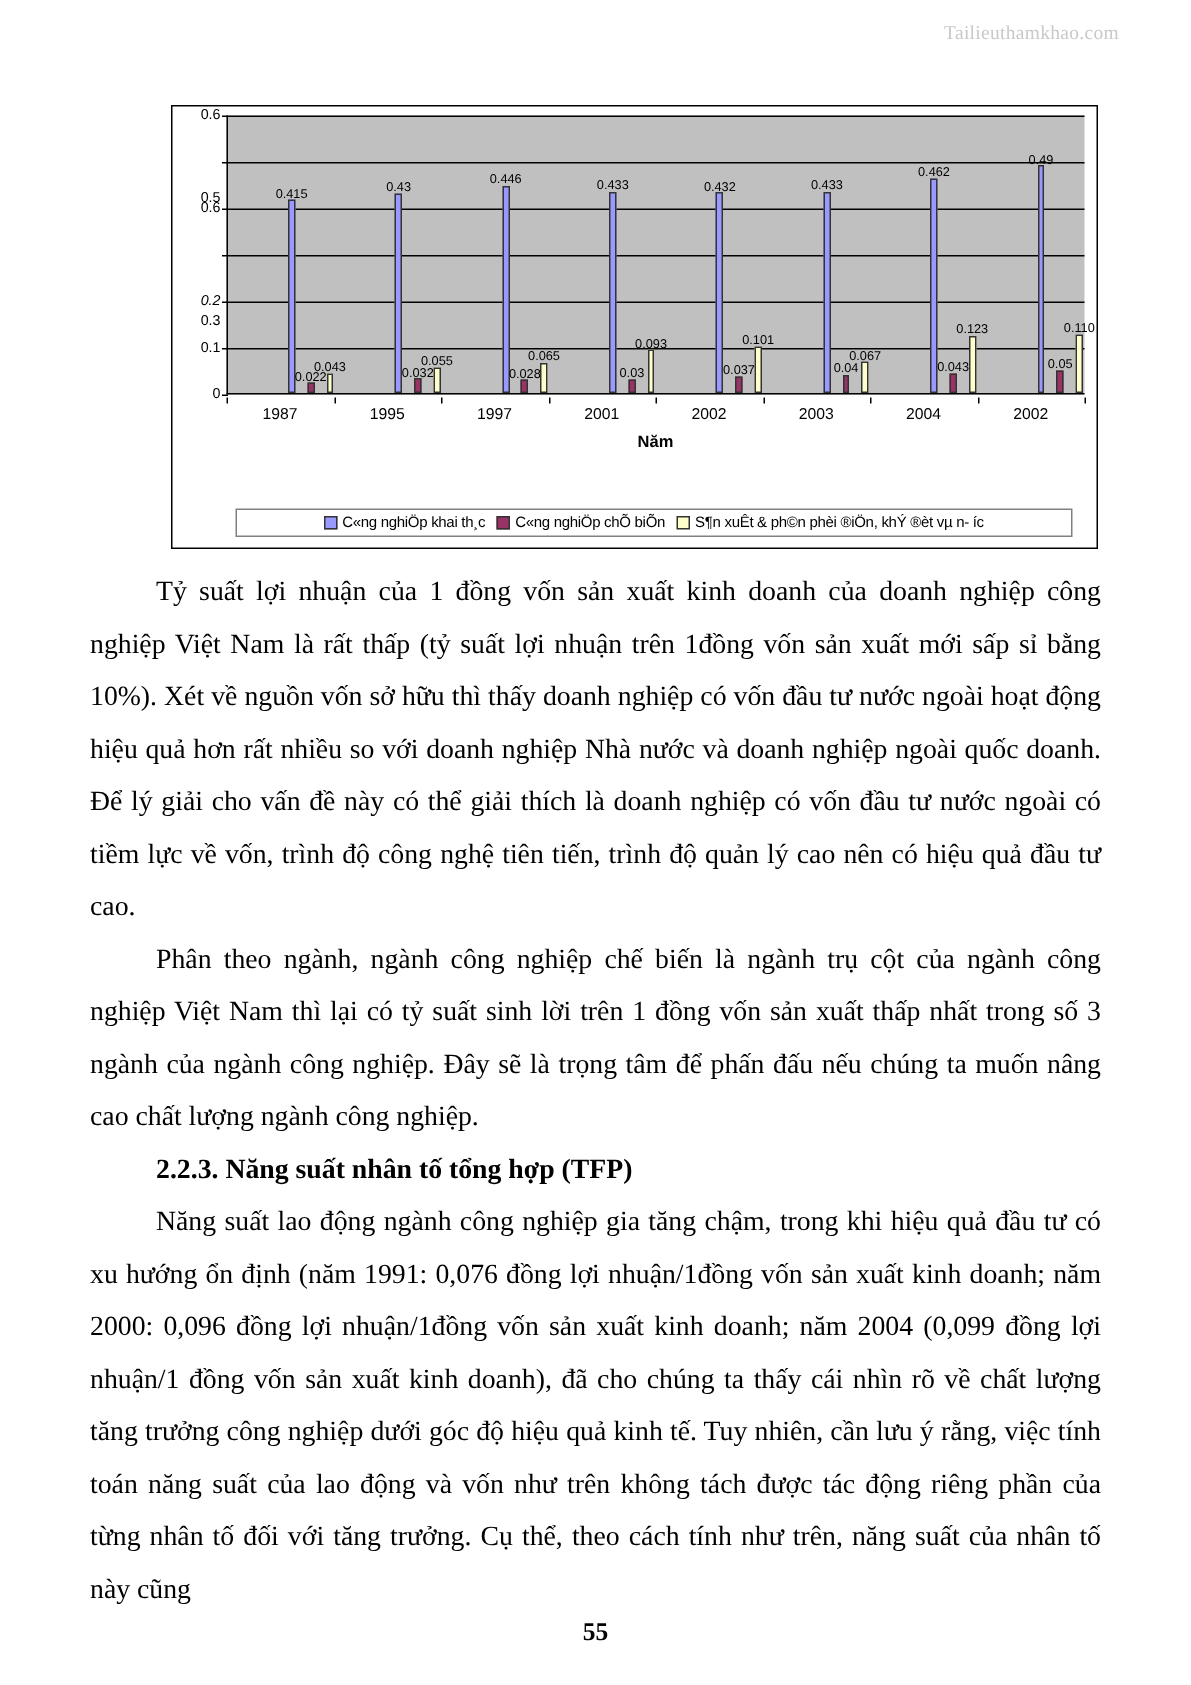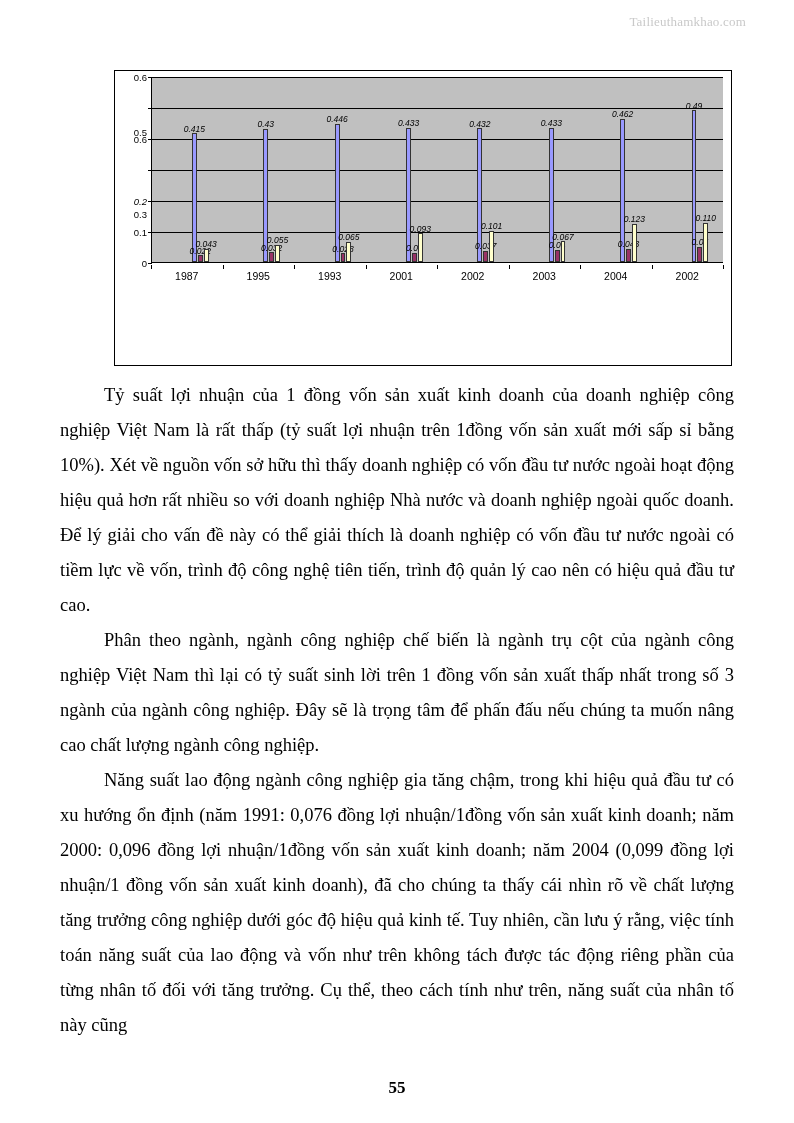--- a/index.html
+++ b/index.html
@@ -102,23 +102,22 @@
     right: 0;
     bottom: 0;
     top: 0;
     display: flex;
   }
   .group {
     flex: 1 1 0;
     position: relative;
     display: flex;
     align-items: flex-end;
-    justify-content: flex-start;
+    justify-content: space-between;
     padding-left: 7%;
-    font-style: italic;
   }
   .bar {
     width: 15.5%;
     margin-right: 1px;
     border: 1px solid #333333;
     box-sizing: border-box;
     position: relative;
   }
   .bar.s0 { background: #9999ff; }
   .bar.s1 { background: #993366; }
@@ -366,40 +365,56 @@
                 <span class="bar-label">0.110</span>
               </div>
             </div>
           </div>
       </div>
     </div>
 
     <div id="x-axis">
         <div class="x-cat">1987</div>
         <div class="x-cat">1995</div>
-        <div class="x-cat">1993</div>
+        <div class="x-cat">1997</div>
         <div class="x-cat">2001</div>
         <div class="x-cat">2002</div>
         <div class="x-cat">2003</div>
         <div class="x-cat">2004</div>
         <div class="x-cat">2002</div>
         <div class="xtick-mark" style="left: 0%;"></div>
         <div class="xtick-mark" style="left: 12.5%;"></div>
         <div class="xtick-mark" style="left: 25%;"></div>
         <div class="xtick-mark" style="left: 37.5%;"></div>
         <div class="xtick-mark" style="left: 50%;"></div>
         <div class="xtick-mark" style="left: 62.5%;"></div>
         <div class="xtick-mark" style="left: 75%;"></div>
         <div class="xtick-mark" style="left: 87.5%;"></div>
         <div class="xtick-mark" style="left: 100%;"></div>
       </div>
-
+    <div id="x-axis-title">Năm</div>
+
+    <div id="legend">
+        <div class="legend-entry">
+          <span class="legend-swatch s0"></span>
+          <span class="legend-text">C«ng nghiÖp khai th¸c</span>
+        </div>
+        <div class="legend-entry">
+          <span class="legend-swatch s1"></span>
+          <span class="legend-text">C«ng nghiÖp chÕ biÕn</span>
+        </div>
+        <div class="legend-entry">
+          <span class="legend-swatch s2"></span>
+          <span class="legend-text">S¶n xuÊt &amp; ph©n phèi ®iÖn, khÝ ®èt vµ n- íc</span>
+        </div>
+      </div>
 
   </div>
 </div>
 
 <div id="body-text">
     <p class="para">Tỷ suất lợi nhuận của 1 đồng vốn sản xuất kinh doanh của doanh nghiệp công nghiệp Việt Nam là rất thấp (tỷ suất lợi nhuận trên 1đồng vốn sản xuất mới sấp sỉ bằng 10%). Xét về nguồn vốn sở hữu thì thấy doanh nghiệp có vốn đầu tư nước ngoài hoạt động hiệu quả hơn rất nhiều so với doanh nghiệp Nhà nước và doanh nghiệp ngoài quốc doanh. Để lý giải cho vấn đề này có thể giải thích là doanh nghiệp có vốn đầu tư nước ngoài có tiềm lực về vốn, trình độ công nghệ tiên tiến, trình độ quản lý cao nên có hiệu quả đầu tư cao.</p>
     <p class="para">Phân theo ngành, ngành công nghiệp chế biến là ngành trụ cột của ngành công nghiệp Việt Nam thì lại có tỷ suất sinh lời trên 1 đồng vốn sản xuất thấp nhất trong số 3 ngành của ngành công nghiệp. Đây sẽ là trọng tâm để phấn đấu nếu chúng ta muốn nâng cao chất lượng ngành công nghiệp.</p>
+    <p class="heading">2.2.3. Năng suất nhân tố tổng hợp (TFP)</p>
     <p class="para">Năng suất lao động ngành công nghiệp gia tăng chậm, trong khi hiệu quả đầu tư có xu hướng ổn định (năm 1991: 0,076 đồng lợi nhuận/1đồng vốn sản xuất kinh doanh; năm 2000: 0,096 đồng lợi nhuận/1đồng vốn sản xuất kinh doanh; năm 2004 (0,099 đồng lợi nhuận/1 đồng vốn sản xuất kinh doanh), đã cho chúng ta thấy cái nhìn rõ về chất lượng tăng trưởng công nghiệp dưới góc độ hiệu quả kinh tế. Tuy nhiên, cần lưu ý rằng, việc tính toán năng suất của lao động và vốn như trên không tách được tác động riêng phần của từng nhân tố đối với tăng trưởng. Cụ thể, theo cách tính như trên, năng suất của nhân tố này cũng</p>
   </div>
 
 <div id="page-number">55</div>
 
 </body></html>

